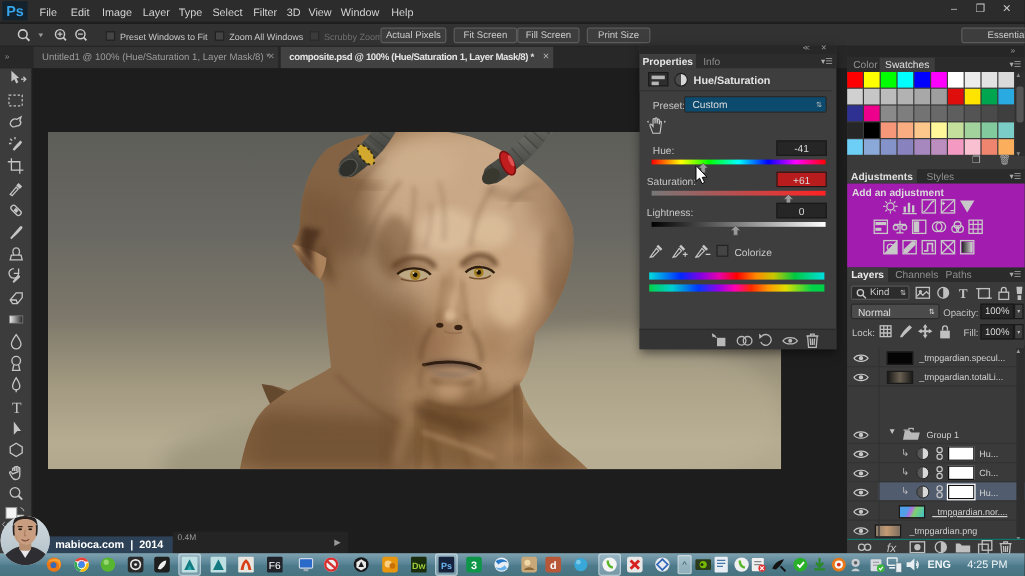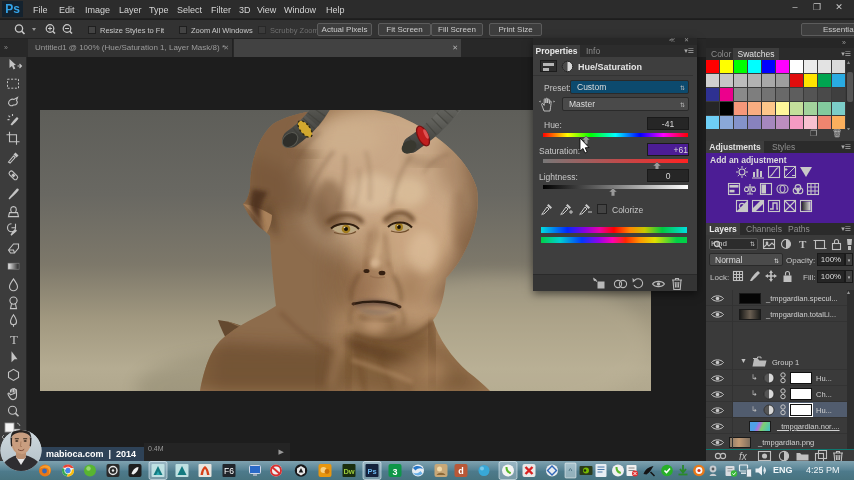--- a/index.html
+++ b/index.html
@@ -76,39 +76,40 @@
   <svg class="abs" style="left:44px;top:3px" width="34" height="13" viewBox="0 0 34 13">
     <circle cx="6" cy="5.5" r="3.8" fill="none" stroke="#c9c9c9" stroke-width="1.2"></circle>
     <line x1="8.7" y1="8.2" x2="11" y2="10.6" stroke="#c9c9c9" stroke-width="1.5"></line>
     <line x1="4" y1="5.5" x2="8" y2="5.5" stroke="#c9c9c9" stroke-width="1"></line>
     <line x1="6" y1="3.5" x2="6" y2="7.5" stroke="#c9c9c9" stroke-width="1"></line>
     <circle cx="23" cy="5.5" r="3.8" fill="none" stroke="#c9c9c9" stroke-width="1.2"></circle>
     <line x1="25.7" y1="8.2" x2="28" y2="10.6" stroke="#c9c9c9" stroke-width="1.5"></line>
     <line x1="21" y1="5.5" x2="25" y2="5.5" stroke="#c9c9c9" stroke-width="1"></line>
   </svg>
   <div class="cbx" style="left:88px"></div>
-  <span class="clabel" style="left:100px">Resize Styles to Fit</span>
+  <span class="clabel" style="left:100px">Preset Windows to Fit</span>
   <div class="cbx" style="left:179px"></div>
   <span class="clabel" style="left:191px">Zoom All Windows</span>
   <div class="cbx" style="left:258px;opacity:0.5"></div>
   <span class="clabel" style="left:270px;color:#6f6f6f">Scrubby Zoom</span>
   <div class="obtn" style="left:317px;width:55px">Actual Pixels</div>
   <div class="obtn" style="left:378px;width:53px">Fit Screen</div>
   <div class="obtn" style="left:431px;width:52px">Fill Screen</div>
   <div class="obtn" style="left:489px;width:53px">Print Size</div>
   <div class="obtn" style="left:801px;width:84px;text-align:center;padding-left:7px">Essentials <span style="float:right;margin-right:4px">⇅</span></div>
 </div>
 
 <div id="tabbar">
   <span style="position:absolute;left:4px;top:5px;color:#8a8a8a;font-size:7px">»</span>
   <div class="dtab" style="left:28px;width:205px;background:#333333;color:#9c9c9c;border-right:1px solid #222">
     <span style="margin-left:7px">Untitled1 @ 100% (Hue/Saturation 1, Layer Mask/8) *</span>
     <span style="position:absolute;right:3px;top:0;color:#8a8a8a;font-size:7px">✕</span>
   </div>
   <div class="dtab" style="left:234px;width:227px;background:#424242;color:#e4e4e4">
+    <span style="margin-left:7px;font-weight:bold;letter-spacing:-0.3px">composite.psd @ 100% (Hue/Saturation 1, Layer Mask/8) *</span>
     <span style="position:absolute;right:3px;top:0;color:#b0b0b0;font-size:7px">✕</span>
   </div>
 </div>
 
 <div id="toolbar"><svg width="27" height="404" viewBox="0 0 27 404" id="toolsvg">
         <defs>
           <linearGradient id="toolgrad" x1="0" y1="0" x2="1" y2="0">
             <stop offset="0" stop-color="#eee"></stop>
             <stop offset="1" stop-color="#222"></stop>
           </linearGradient>
@@ -398,34 +399,30 @@
   <span class="abs" style="left:11px;top:45px;font-size:8.5px;color:#c8c8c8">Preset:</span>
   <div class="abs" style="left:37px;top:42px;width:119px;height:14px;background:#0c4a6e;border:1px solid #2a2a2a;border-radius:2px;font-size:8.5px;color:#ddd;line-height:13px">
     <span style="margin-left:6px">Custom</span>
     <span style="position:absolute;right:3px;top:1px;font-size:6px;color:#bbb">⇅</span>
   </div>
 
   <svg class="abs" style="left:6px;top:59px" width="16" height="15" viewBox="0 0 16 15">
     <path d="M5,14 C4,11 3,9 2.6,7.4 C2.4,6.5 3.4,6 4,6.8 L5.2,8.4 L5.2,2.6 C5.2,1.4 6.8,1.4 6.8,2.6 L6.9,6 L7,2 C7,0.9 8.5,0.9 8.5,2 L8.6,6 L9,2.8 C9.1,1.8 10.4,1.9 10.4,2.9 L10.4,6.6 L10.9,4.6 C11.1,3.7 12.3,3.9 12.2,4.8 C12,7 11.8,9 11,14 Z" fill="none" stroke="#c8c8c8" stroke-width="0.9"></path>
     <path d="M1.5,3.5 l-1.5,1 l1.5,1 M14.5,3.5 l1.5,1 l-1.5,1" fill="#c8c8c8" stroke="none"></path>
   </svg>
-  <div class="abs" style="left:29px;top:59px;width:127px;height:14px;background:#4a4a4a;border:1px solid #2a2a2a;border-radius:2px;font-size:8.5px;color:#ddd;line-height:13px">
-    <span style="margin-left:6px">Master</span>
-    <span style="position:absolute;right:3px;top:1px;font-size:6px;color:#bbb">⇅</span>
-  </div>
 
   <span class="abs" style="left:11px;top:82px;font-size:8.5px;color:#c8c8c8">Hue:</span>
   <div class="abs" style="left:114px;top:79px;width:42px;height:13px;background:#262626;border:1px solid #1a1a1a;font-size:8.5px;color:#d8d8d8;text-align:center;line-height:12px">-41</div>
   <div class="abs" style="left:10px;top:95px;width:145px;height:4px;background:linear-gradient(90deg,#ff0000,#ffff00 17%,#00ff00 33%,#00ffff 50%,#0000ff 67%,#ff00ff 83%,#ff0000)"></div>
   <svg class="abs" style="left:48px;top:98px" width="10" height="9" viewBox="0 0 10 9">
         <path d="M5,0 L9,4 L6.8,4 L6.8,8 L3.2,8 L3.2,4 L1,4 Z" fill="#9a9a9a" stroke="#444" stroke-width="0.5"></path>
       </svg>
 
   <span class="abs" style="left:6px;top:108px;font-size:8.5px;color:#c8c8c8">Saturation:</span>
-  <div class="abs" style="left:114px;top:105px;width:42px;height:13px;background:#4c1d95;border:1px solid #1a1a1a;font-size:8.5px;color:#d8d8d8;text-align:right;line-height:12px">+61</div>
+  <div class="abs" style="left:114px;top:105px;width:42px;height:13px;background:#b91c1c;border:1px solid #1a1a1a;font-size:8.5px;color:#d8d8d8;text-align:center;line-height:12px">+61</div>
   <div class="abs" style="left:10px;top:121px;width:145px;height:4px;background:linear-gradient(90deg,#787878,#ff2222)"></div>
   <svg class="abs" style="left:119px;top:124px" width="10" height="9" viewBox="0 0 10 9">
         <path d="M5,0 L9,4 L6.8,4 L6.8,8 L3.2,8 L3.2,4 L1,4 Z" fill="#9a9a9a" stroke="#444" stroke-width="0.5"></path>
       </svg>
 
   <span class="abs" style="left:6px;top:134px;font-size:8.5px;color:#c8c8c8">Lightness:</span>
   <div class="abs" style="left:114px;top:131px;width:42px;height:13px;background:#262626;border:1px solid #1a1a1a;font-size:8.5px;color:#d8d8d8;text-align:center;line-height:12px">0</div>
   <div class="abs" style="left:10px;top:147px;width:145px;height:4px;background:linear-gradient(90deg,#000,#fff)"></div>
   <svg class="abs" style="left:75px;top:150px" width="10" height="9" viewBox="0 0 10 9">
         <path d="M5,0 L9,4 L6.8,4 L6.8,8 L3.2,8 L3.2,4 L1,4 Z" fill="#9a9a9a" stroke="#444" stroke-width="0.5"></path>
@@ -559,21 +556,21 @@
   <div class="abs" style="left:0;top:92px;width:148px;height:11px;background:#3a3a3a">
     <span style="position:absolute;left:104px;top:-1px;color:#b5b5b5;font-size:8px">❐</span>
     <span style="position:absolute;left:126px;top:-1px;color:#b5b5b5;font-size:8px">🗑</span>
   </div>
 
   <div class="abs" style="left:0;top:103px;width:148px;height:12px;background:#2b2b2b;font-size:8.5px">
     <div class="abs" style="left:0;top:0;width:58px;height:12px;background:#3d3d3d;color:#e2e2e2;text-align:center;line-height:12px;font-weight:bold">Adjustments</div>
     <span style="position:absolute;left:66px;top:1px;color:#8f8f8f">Styles</span>
     <span style="position:absolute;right:3px;top:2px;color:#aaa;font-size:7px">▾☰</span>
   </div>
-  <div class="abs" style="left:0;top:115px;width:148px;height:70px;background:#4c1d95">
+  <div class="abs" style="left:0;top:115px;width:148px;height:70px;background:#a21caf">
     <div style="position:absolute;left:4px;top:2px;color:#dcdcdc;font-size:8.5px;font-weight:bold">Add an adjustment</div>
     <svg class="abs" style="left:0;top:12px" width="148" height="58" viewBox="0 0 148 58" id="adjicons">
           <defs>
             <linearGradient id="gmapgrad" x1="0" y1="0" x2="1" y2="0">
               <stop offset="0" stop-color="#222"></stop>
               <stop offset="1" stop-color="#ddd"></stop>
             </linearGradient>
           </defs>
           <g transform="translate(30,1)">
             <circle cx="6" cy="6" r="3" stroke="#c8c8c8" fill="none" stroke-width="1.1"></circle>
@@ -661,21 +658,21 @@
     <span style="position:absolute;left:82px;top:1px;color:#8f8f8f">Paths</span>
     <span style="position:absolute;right:3px;top:2px;color:#aaa;font-size:7px">▾☰</span>
   </div>
 
   <div class="abs" style="left:0;top:197px;width:148px;height:53px;background:#3a3a3a;color:#c4c4c4">
 
     <div class="abs" style="left:3px;top:3px;width:49px;height:12px;background:#2c2c2c;border:1px solid #555;border-radius:2px;font-size:8px;color:#ccc">
       <svg width="10" height="10" viewBox="0 0 10 10" style="position:absolute;left:3px;top:1px">
             <circle cx="4" cy="4" r="2.6" fill="none" stroke="#c8c8c8" stroke-width="1.1"></circle>
             <line x1="6" y1="6" x2="8.6" y2="8.6" stroke="#c8c8c8" stroke-width="1.2"></line>
-          </svg><span style="margin-left:1px">Kind</span>
+          </svg><span style="margin-left:15px">Kind</span>
       <span style="position:absolute;right:2px;top:1px;font-size:6px">⇅</span>
     </div>
     <svg class="abs" style="left:55px;top:2px" width="93" height="14" viewBox="0 0 93 14" id="lyrfilticons">
           <rect x="2.5" y="2.5" width="11" height="9" stroke="#c0c0c0" fill="none" stroke-width="1.1"></rect>
           <circle cx="6" cy="6" r="1.4" fill="#c0c0c0"></circle>
           <path d="M3,10 l3,-3 l2,2 l3,-3 l2,2" stroke="#c0c0c0" fill="none" stroke-width="1.1"></path>
           <g transform="translate(19,0)">
             <circle cx="6" cy="7" r="4.5" stroke="#c0c0c0" fill="none" stroke-width="1.1"></circle>
             <path d="M6,2.5 A4.5,4.5 0 0 1 6,11.5 Z" fill="#c0c0c0"></path>
           </g>

